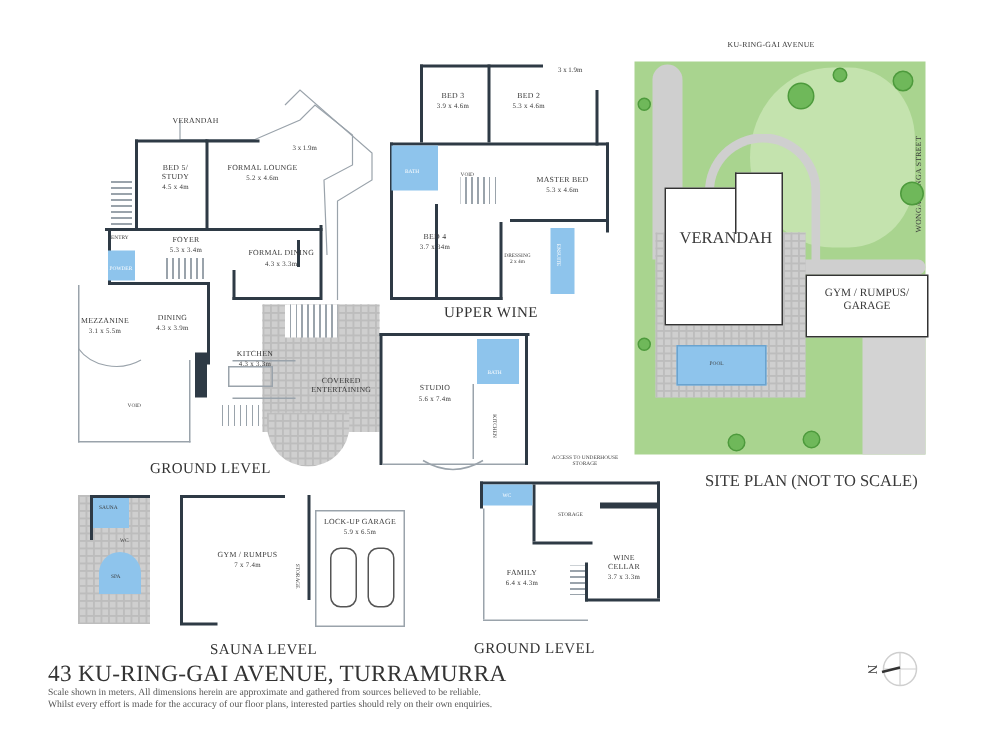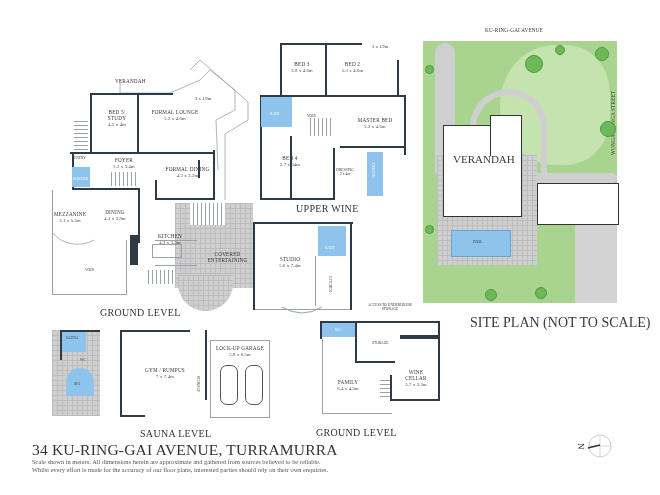--- a/index.html
+++ b/index.html
@@ -124,32 +124,33 @@
   <div class="abs" style="left:85px;top:20px;width:110px;height:120px;background:#c4e3ae;border-radius:50% 40% 40% 50%;"></div>
   <div class="abs" style="left:20px;top:18px;width:20px;height:130px;background:#cfcfcf;border-radius:10px 10px 0 0;"></div>
   <div class="abs" style="left:55px;top:64px;width:65px;height:80px;border:6px solid #cfcfcf;border-bottom:none;border-radius:40px 40px 0 0;"></div>
   <div class="abs" style="left:110px;top:148px;width:92px;height:10px;background:#cfcfcf;border-radius:6px;"></div>
   <div class="tile" style="left:22px;top:130px;width:100px;height:110px;"></div>
   <div class="abs" style="left:160px;top:190px;width:42px;height:88px;background:#d3d3d3;"></div>
   <div class="abs" style="left:28px;top:100px;width:77px;height:90px;background:#fff;border:1px solid #333;"></div>
   <div class="abs" style="left:75px;top:90px;width:30px;height:40px;background:#fff;border:1px solid #333;border-bottom:none;"></div>
   <div class="lbl" style="left:38px;top:128px;font-size:11px;">VERANDAH</div>
   <div class="abs" style="left:122px;top:158px;width:80px;height:40px;background:#fff;border:1px solid #333;"></div>
+  <div class="lbl" style="left:124px;top:166px;width:78px;font-size:7.5px;white-space:normal;">GYM / RUMPUS/ GARAGE</div>
   <div class="abs" style="left:36px;top:205px;width:58px;height:25px;background:#8ec4ec;border:1px solid #6aa3cf;"></div>
   <div class="lbl tiny" style="left:58px;top:215px;">POOL</div>
   <div class="lbl rm" style="left:196px;top:130px;transform:rotate(-90deg);transform-origin:left top;">WONGA WONGA STREET</div>
   <div class="tree" style="left:110px;top:30px;width:16px;height:16px;"></div>
   <div class="tree" style="left:180px;top:22px;width:12px;height:12px;"></div>
   <div class="tree" style="left:185px;top:96px;width:14px;height:14px;"></div>
   <div class="tree" style="left:120px;top:262px;width:10px;height:10px;"></div>
   <div class="tree" style="left:70px;top:264px;width:10px;height:10px;"></div>
   <div class="tree" style="left:140px;top:20px;width:8px;height:8px;"></div>
   <div class="tree" style="left:10px;top:40px;width:7px;height:7px;"></div>
   <div class="tree" style="left:10px;top:200px;width:7px;height:7px;"></div>
-  <div class="lbl" style="left:55px;top:290px;font-size:14px;">SITE PLAN (NOT TO SCALE)</div>
+  <div class="lbl" style="left:55px;top:290px;font-size:11px;">SITE PLAN (NOT TO SCALE)</div>
 </div>
 
 <div class="abs" style="left:0;top:320px;width:310px;height:110px;">
   <div class="tile" style="left:52px;top:10px;width:48px;height:86px;"></div>
   <div class="blue" style="left:62px;top:12px;width:24px;height:20px;"></div>
   <div class="blue" style="left:66px;top:48px;width:28px;height:28px;border-radius:14px 14px 0 0;"></div>
   <div class="wall" style="left:62px;top:10px;width:38px;height:2px;"></div>
   <div class="wall" style="left:60px;top:10px;width:2px;height:30px;"></div>
   <div class="wall" style="left:120px;top:10px;width:70px;height:2px;"></div>
   <div class="wall" style="left:120px;top:10px;width:2px;height:86px;"></div>
@@ -181,21 +182,21 @@
   <div class="thin" style="left:12px;top:44px;width:1px;height:74px;"></div>
   <div class="thin" style="left:12px;top:118px;width:70px;height:1px;"></div>
   <div class="abs" style="left:70px;top:82px;width:10px;height:20px;background:repeating-linear-gradient(#fff 0 3px,#9aa3ab 3px 4px);"></div>
   <div class="lbl tiny" style="left:25px;top:33px;color:#fff;">WC</div>
   <div class="lbl tiny" style="left:62px;top:46px;">STORAGE</div>
   <div class="lbl rm" style="left:18px;top:85px;width:40px;"><span>FAMILY</span><br><span class="dim">6.4 x 4.3m</span></div>
   <div class="lbl rm" style="left:88px;top:75px;width:36px;white-space:normal;"><span>WINE CELLAR</span><br><span class="dim">3.7 x 3.3m</span></div>
   <div class="lbl lvl" style="left:6px;top:132px;">GROUND LEVEL</div>
 </div>
 
-<div class="abs title" style="left:32px;top:441px;">34 KU-RING-GAI AVENUE, TURRAMURRA</div>
+<div class="abs title" style="left:32px;top:441px;">43 KU-RING-GAI AVENUE, TURRAMURRA</div>
 <div class="abs disc" style="left:32px;top:458px;">
   <div>Scale shown in meters. All dimensions herein are approximate and gathered from sources believed to be reliable.</div>
   <div>Whilst every effort is made for the accuracy of our floor plans, interested parties should rely on their own enquiries.</div>
 </div>
 
 <div class="abs" style="left:578px;top:432px;width:36px;height:30px;">
   <svg width="36" height="30">
     <circle cx="22" cy="14" r="11" fill="none" stroke="#cfcfcf" stroke-width="1"></circle>
     <line x1="22" y1="3" x2="22" y2="25" stroke="#cfcfcf" stroke-width="0.8"></line>
     <line x1="11" y1="14" x2="33" y2="14" stroke="#cfcfcf" stroke-width="0.8"></line>

